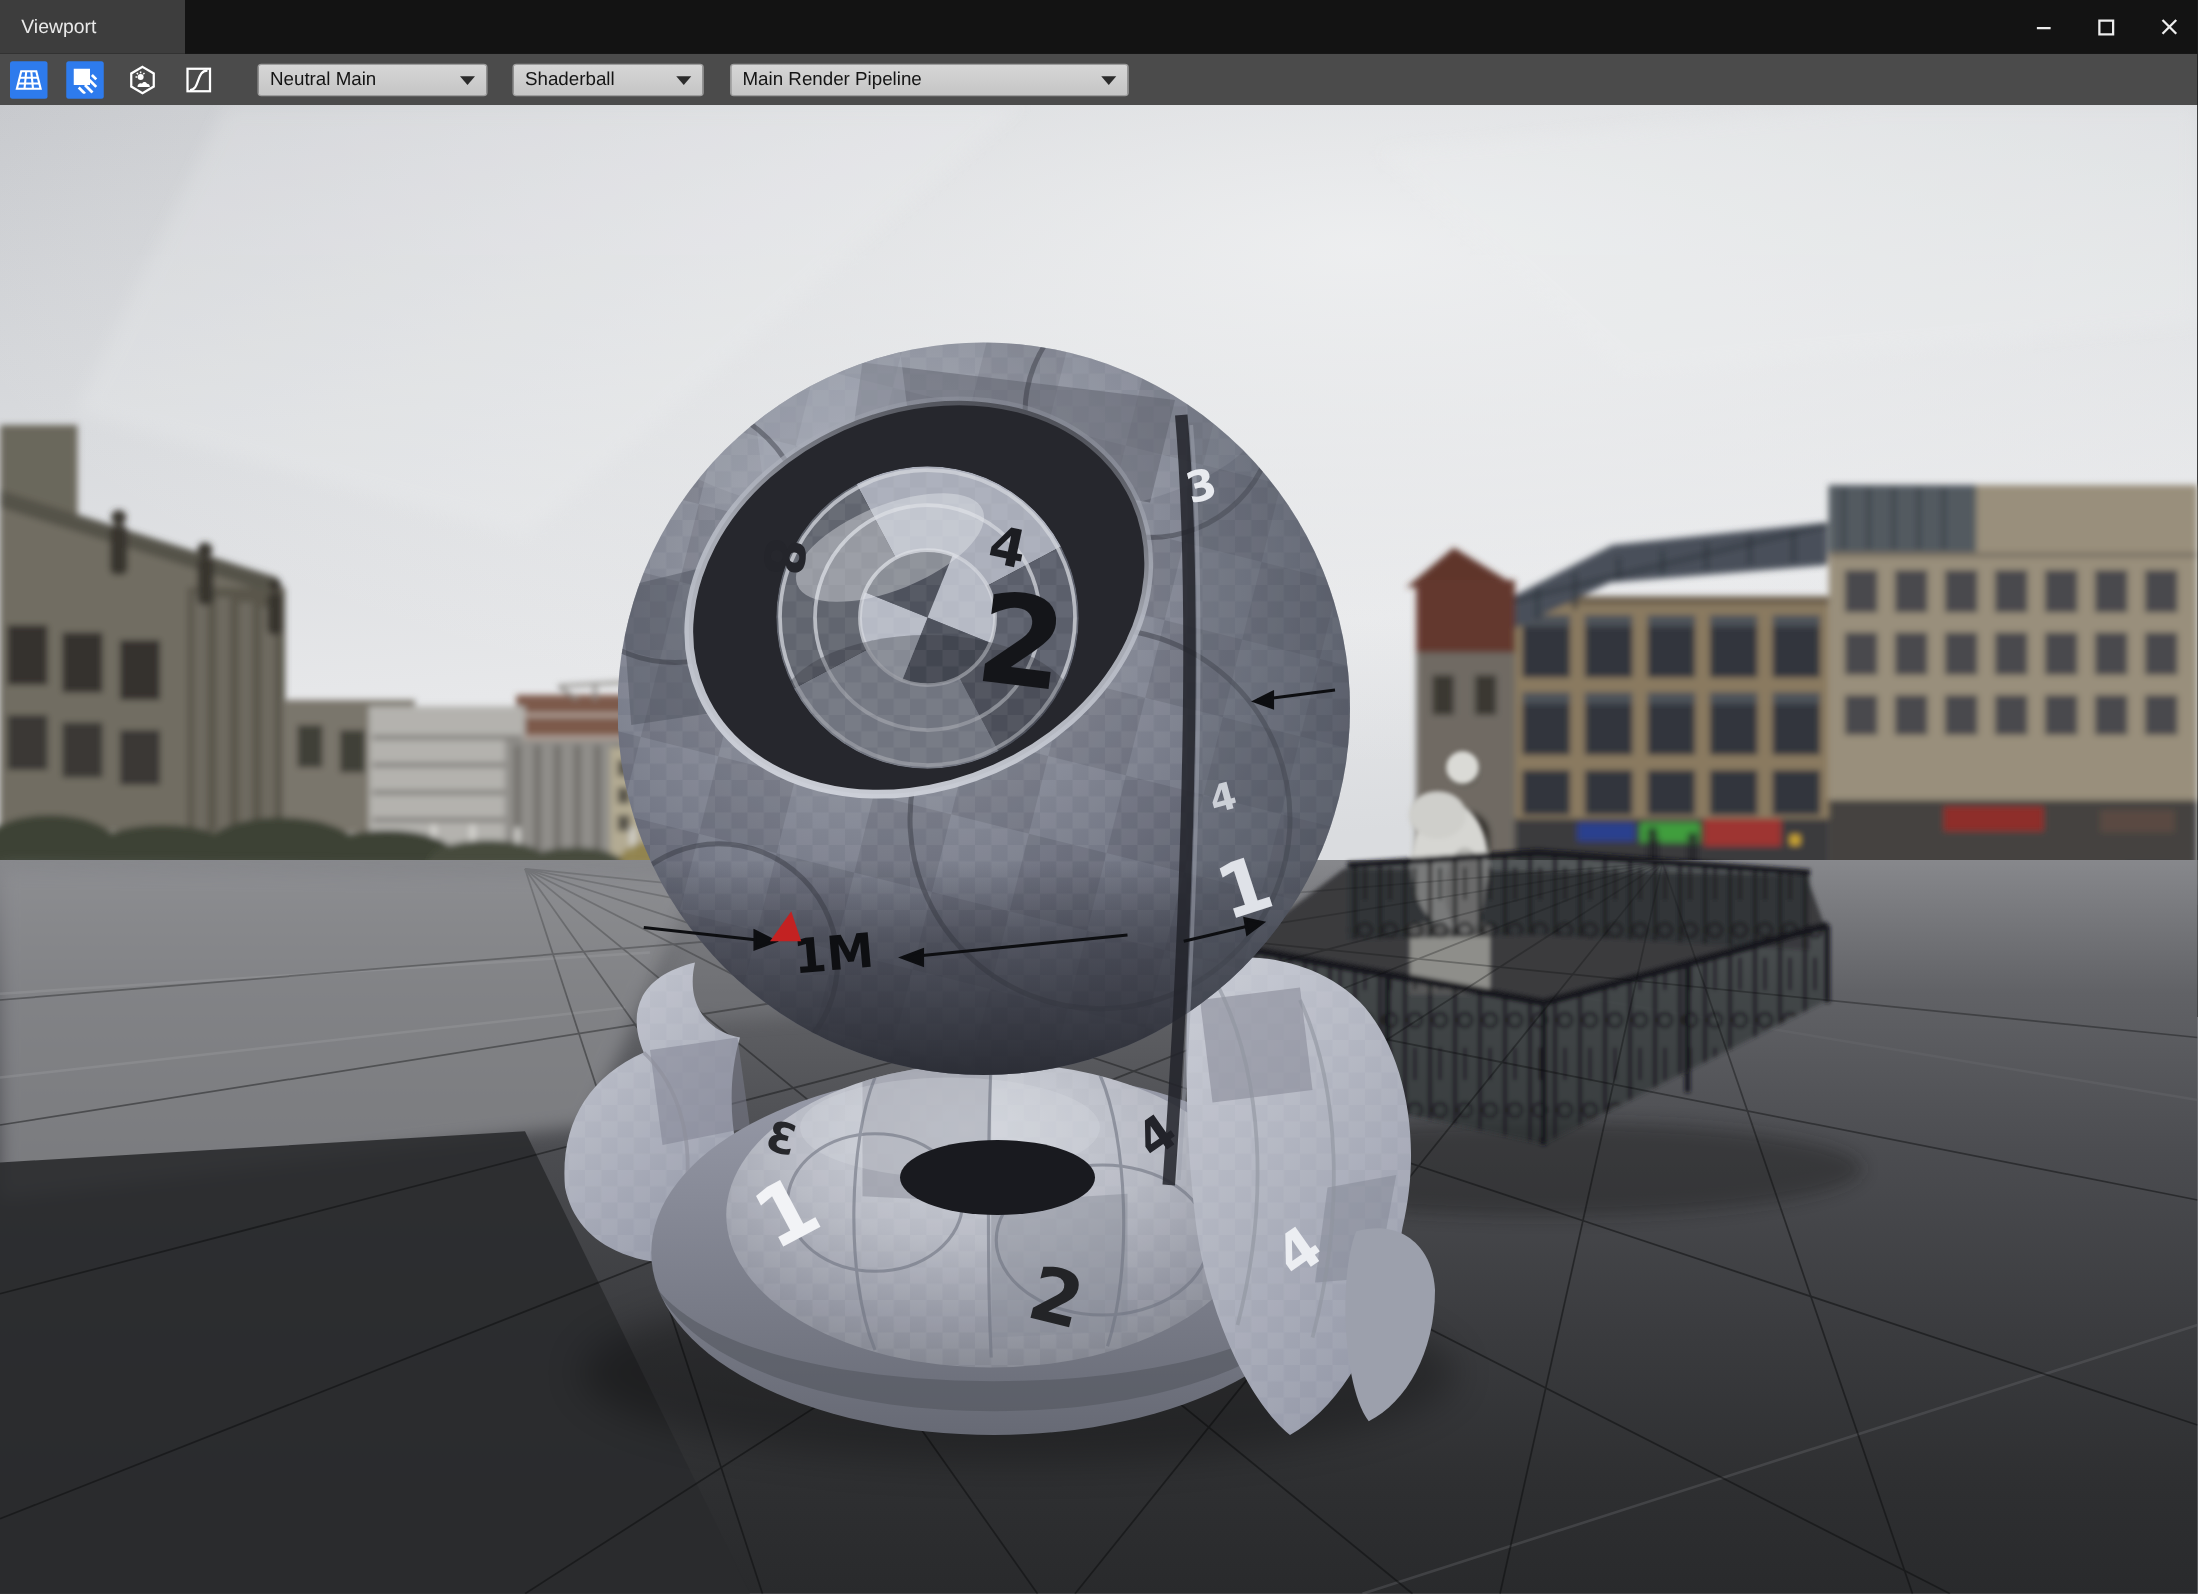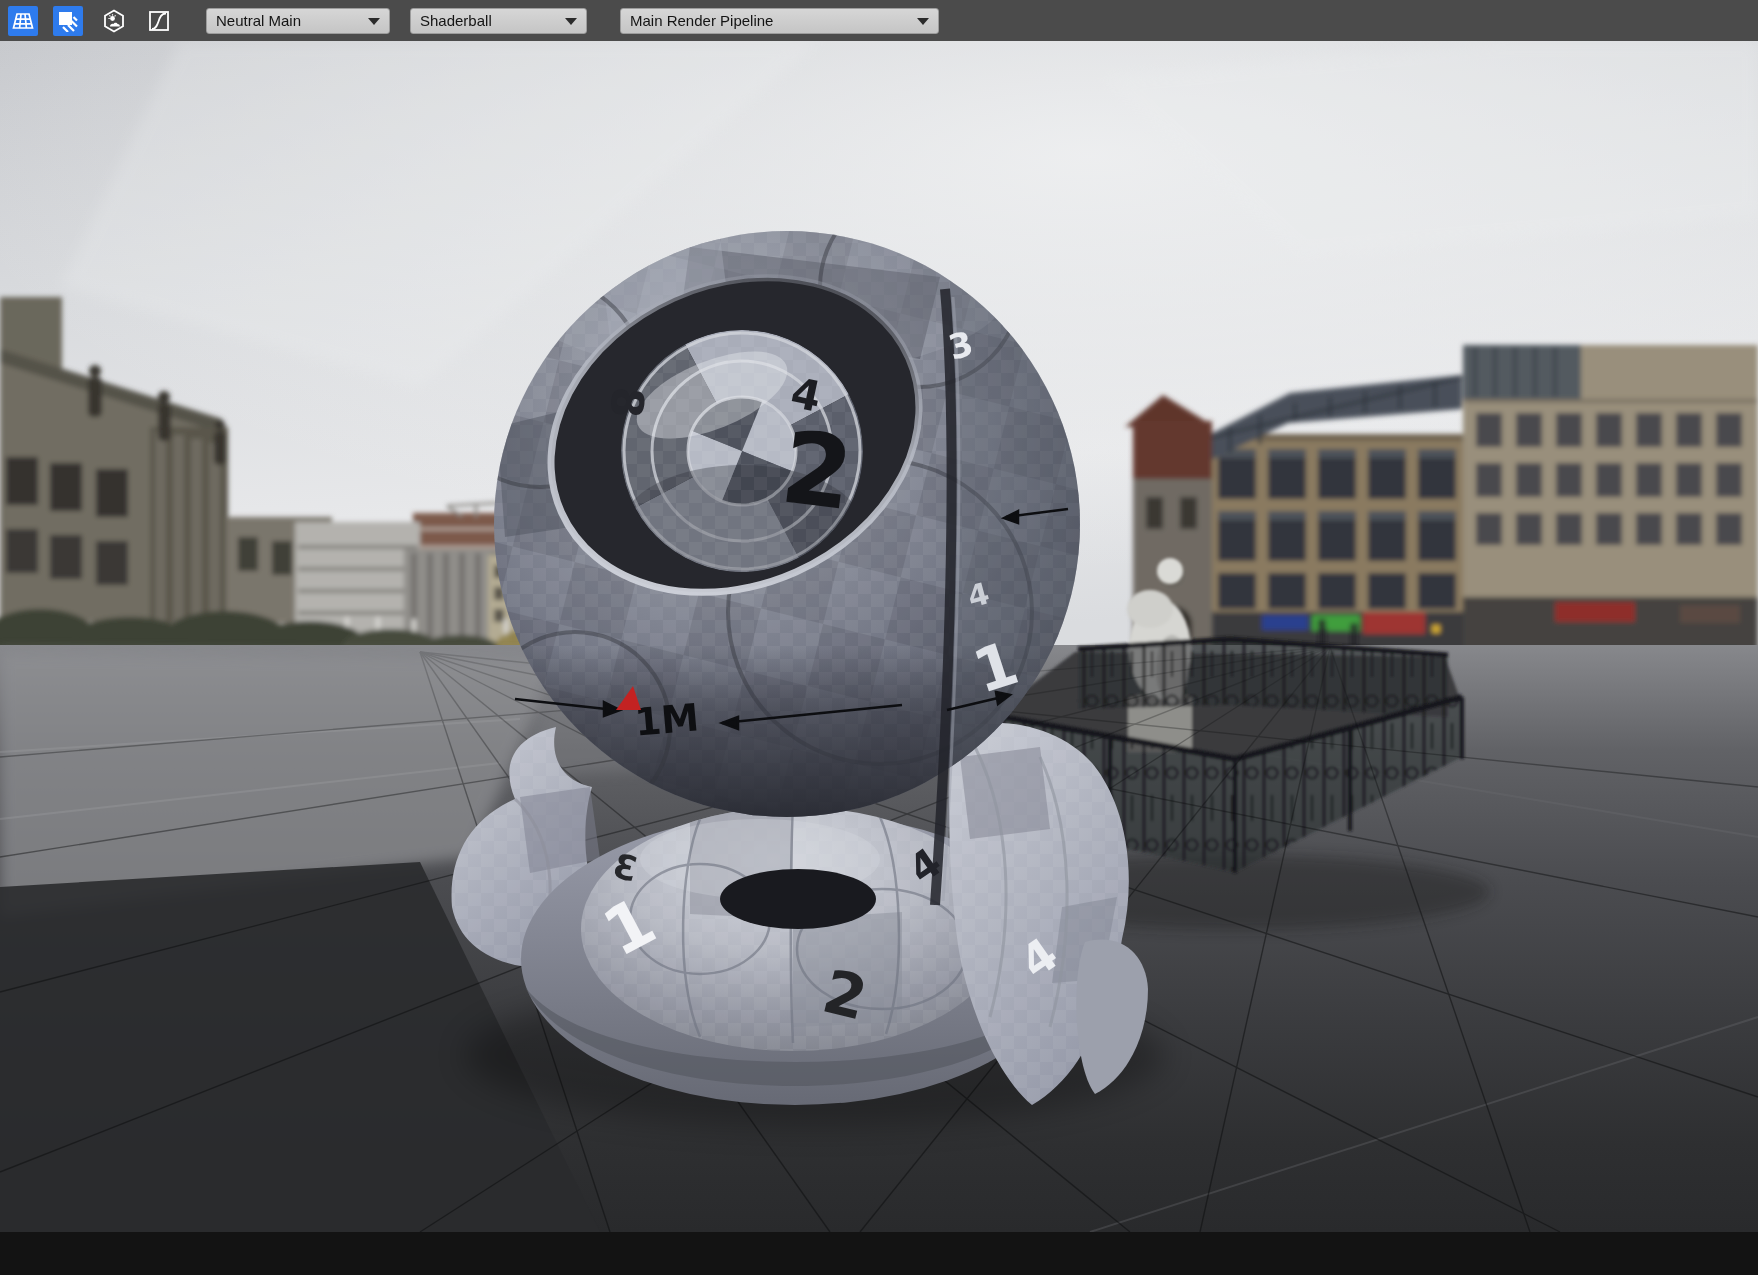--- a/index.html
+++ b/index.html
@@ -17,33 +17,56 @@
   .toolbar{height:41px;background:#4b4b4b;display:flex;align-items:center;padding-left:8px;}
   .tool-btn{width:30px;height:30px;border-radius:2px;display:flex;align-items:center;justify-content:center;
             background:transparent;border:none;padding:0;margin-right:15px;}
   .tool-btn.active{background:#2e7bed;}
   .dd{height:26px;background:linear-gradient(#d6d6d6,#c5c5c5);border:1px solid #9c9c9c;border-radius:3px;
       display:flex;align-items:center;position:relative;font-size:15px;color:#141414;
       padding:0 28px 0 9px;box-sizing:border-box;}
   .dd .caret{position:absolute;right:9px;top:9px;width:0;height:0;
              border-left:6px solid transparent;border-right:6px solid transparent;border-top:7px solid #2b2b2b;}
   .dd1{width:184px;margin-left:16px;}
-  .dd2{width:177px;margin-left:20px;}
-  .dd3{width:319px;margin-left:33px;}
+  .dd2{width:153px;margin-left:20px;}
+  .dd3{width:319px;margin-left:21px;}
 
   
   .viewport{width:1758px;height:1191px;position:relative;background:#8e8f92;}
   .viewport svg{display:block;}
   text{font-family:"DejaVu Sans","Liberation Sans",sans-serif;}
 </style>
 </head>
 <body>
 
 <div class="window">
 
+  <div class="titlebar">
+    <button class="tab">
+      <span>Viewport</span>
+    </button>
+    <div class="win-controls">
+      <button class="win-btn">
+        <svg width="14" height="14" viewBox="0 0 14 14">
+          <line x1="1.5" y1="7.5" x2="12.5" y2="7.5" stroke="#ededed" stroke-width="1.8"></line>
+        </svg>
+      </button>
+      <button class="win-btn">
+        <svg width="14" height="14" viewBox="0 0 14 14">
+          <rect x="1.5" y="1.5" width="11" height="11" fill="none" stroke="#ededed" stroke-width="1.8"></rect>
+        </svg>
+      </button>
+      <button class="win-btn">
+        <svg width="15" height="15" viewBox="0 0 15 15">
+          <line x1="2" y1="2" x2="13" y2="13" stroke="#ededed" stroke-width="1.8"></line>
+          <line x1="13" y1="2" x2="2" y2="13" stroke="#ededed" stroke-width="1.8"></line>
+        </svg>
+      </button>
+    </div>
+  </div>
 
   <div class="toolbar">
 
     <button class="tool-btn active">
       <svg width="22" height="22" viewBox="0 0 22 22">
         <g stroke="#fff" stroke-width="1.7" fill="none">
           <path d="M5,4 H17 L20.5,18 H1.5 Z"></path>
           <path d="M3.6,9.2 H18.4 M2.6,13.8 H19.4"></path>
           <path d="M9,4 L7.6,18 M13,4 L14.4,18"></path>
         </g>

